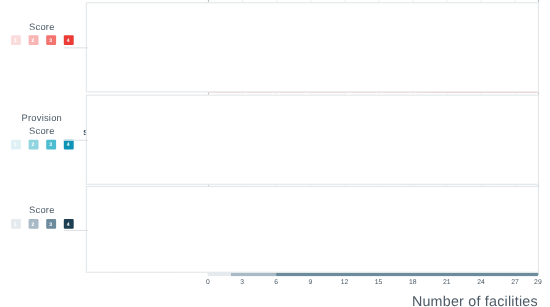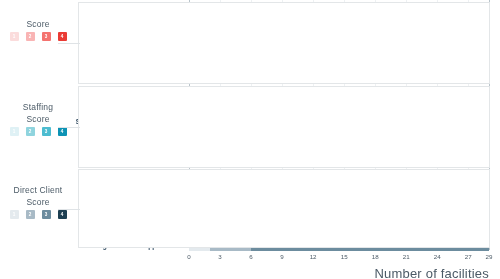--- a/index.html
+++ b/index.html
@@ -80,31 +80,30 @@
       <div class="legend-block" style="top: 18px;">
         <div class="legend-sub">Score</div>
         <div class="swatch-row">
           <span class="swatch" style="background: rgb(251, 220, 220);">1</span>
           <span class="swatch" style="background: rgb(249, 180, 180);">2</span>
           <span class="swatch" style="background: rgb(244, 115, 111);">3</span>
           <span class="swatch" style="background: rgb(234, 59, 52);">4</span>
         </div>
       </div>
       <div class="legend-block" style="top: 102px;">
-        <div class="legend-title">Staffing</div>
+        <div class="legend-title">Provision</div>
         <div class="legend-sub">Score</div>
         <div class="swatch-row">
           <span class="swatch" style="background: rgb(223, 241, 245);">1</span>
           <span class="swatch" style="background: rgb(143, 212, 222);">2</span>
           <span class="swatch" style="background: rgb(76, 188, 208);">3</span>
           <span class="swatch" style="background: rgb(13, 147, 181);">4</span>
         </div>
       </div>
       <div class="legend-block" style="top: 185px;">
-        <div class="legend-title">Direct Client</div>
         <div class="legend-sub">Score</div>
         <div class="swatch-row">
           <span class="swatch" style="background: rgb(228, 234, 238);">1</span>
           <span class="swatch" style="background: rgb(168, 186, 198);">2</span>
           <span class="swatch" style="background: rgb(108, 140, 158);">3</span>
           <span class="swatch" style="background: rgb(29, 63, 82);">4</span>
         </div>
       </div>
     </div>
   <div class="plot">

